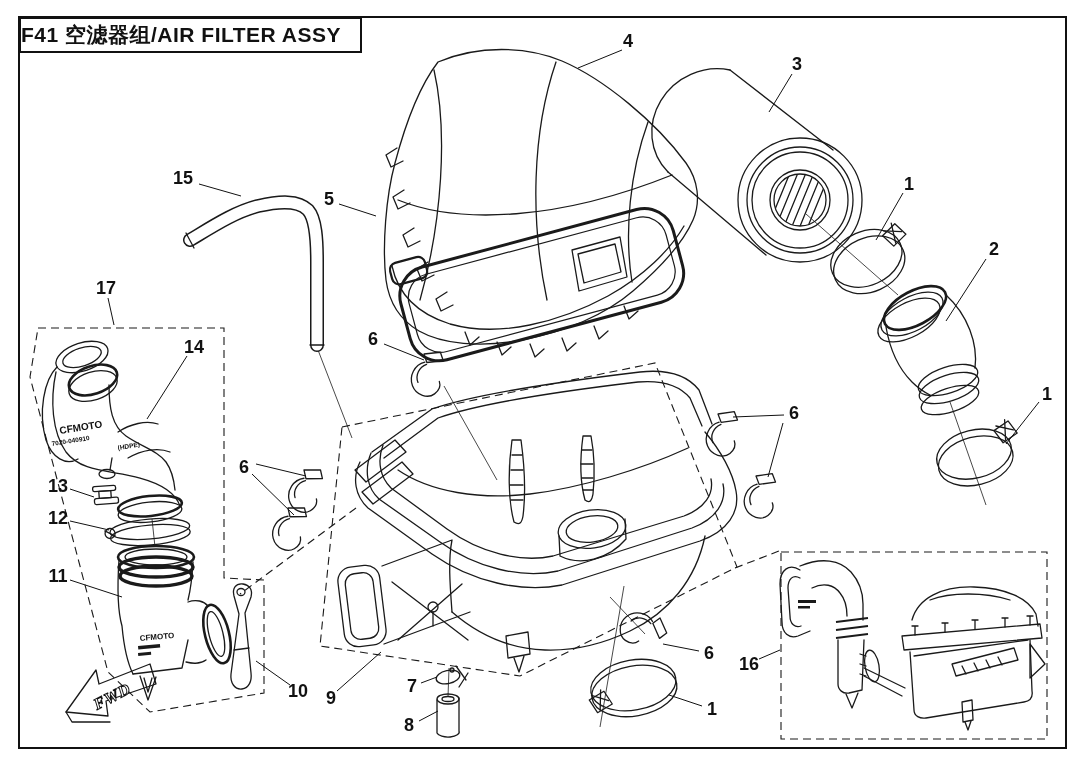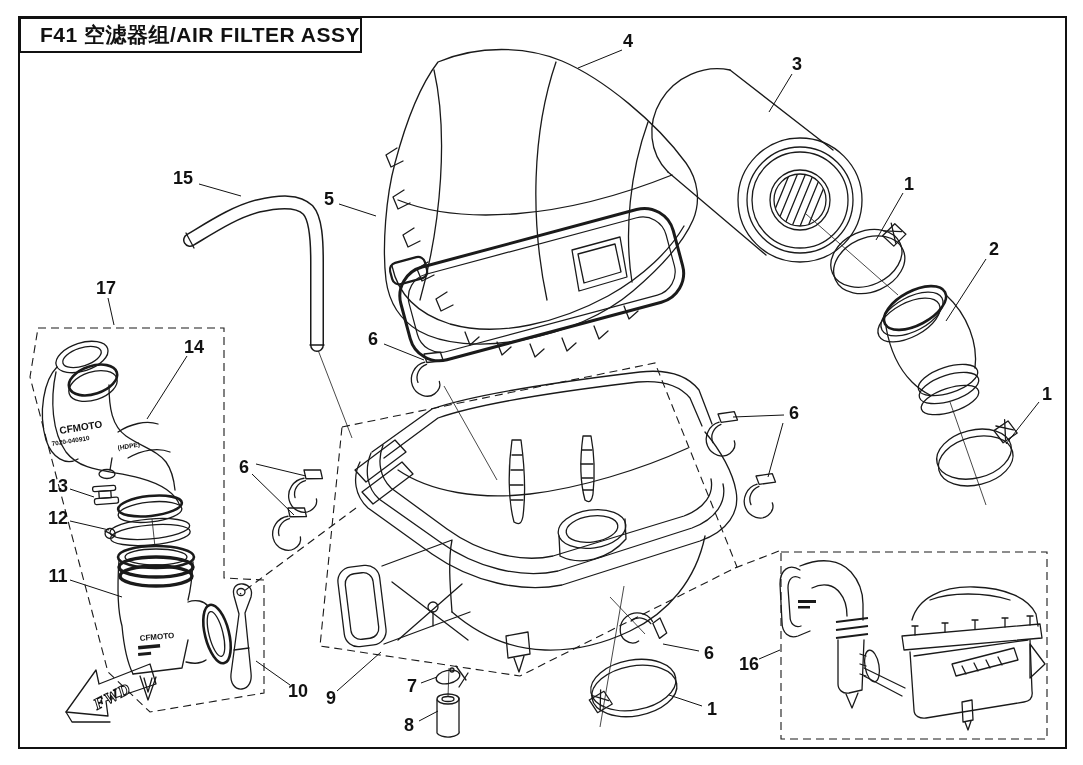--- a/index.html
+++ b/index.html
@@ -1,21 +1,21 @@
 <!DOCTYPE html>
 <html><head>
 <meta charset="utf-8">
 <style>
   html,body{margin:0;padding:0;background:#fff;}
   .stage{position:relative;width:1083px;height:765px;background:#fff;overflow:hidden;
          font-family:"Liberation Sans","DejaVu Sans",sans-serif;}
   .stage svg{position:absolute;left:0;top:0;}
   .title-box{position:absolute;left:19px;top:17px;width:343px;height:36px;
              border:2px solid #111;box-sizing:border-box;display:flex;
-             align-items:center;justify-content:flex-end;}
+             align-items:center;justify-content:flex-start;}
   .title-box .t{font-size:21px;font-weight:bold;color:#111;letter-spacing:0.5px;
                 font-family:"Liberation Sans","DejaVu Sans",sans-serif;}
   
   .ln{stroke:#1a1a1a;fill:none;stroke-width:1.3;stroke-linecap:round;stroke-linejoin:round;}
   .ln2{stroke:#1a1a1a;fill:none;stroke-width:2.6;stroke-linecap:round;stroke-linejoin:round;}
   .thin{stroke:#1a1a1a;fill:none;stroke-width:0.8;}
   .dash{stroke:#1a1a1a;fill:none;stroke-width:1.1;stroke-dasharray:8 5;}
   .blk{fill:#1a1a1a;stroke:none;}
   .callout{font-family:"Liberation Sans","DejaVu Sans",sans-serif;font-size:18px;
            font-weight:bold;fill:#111;}

